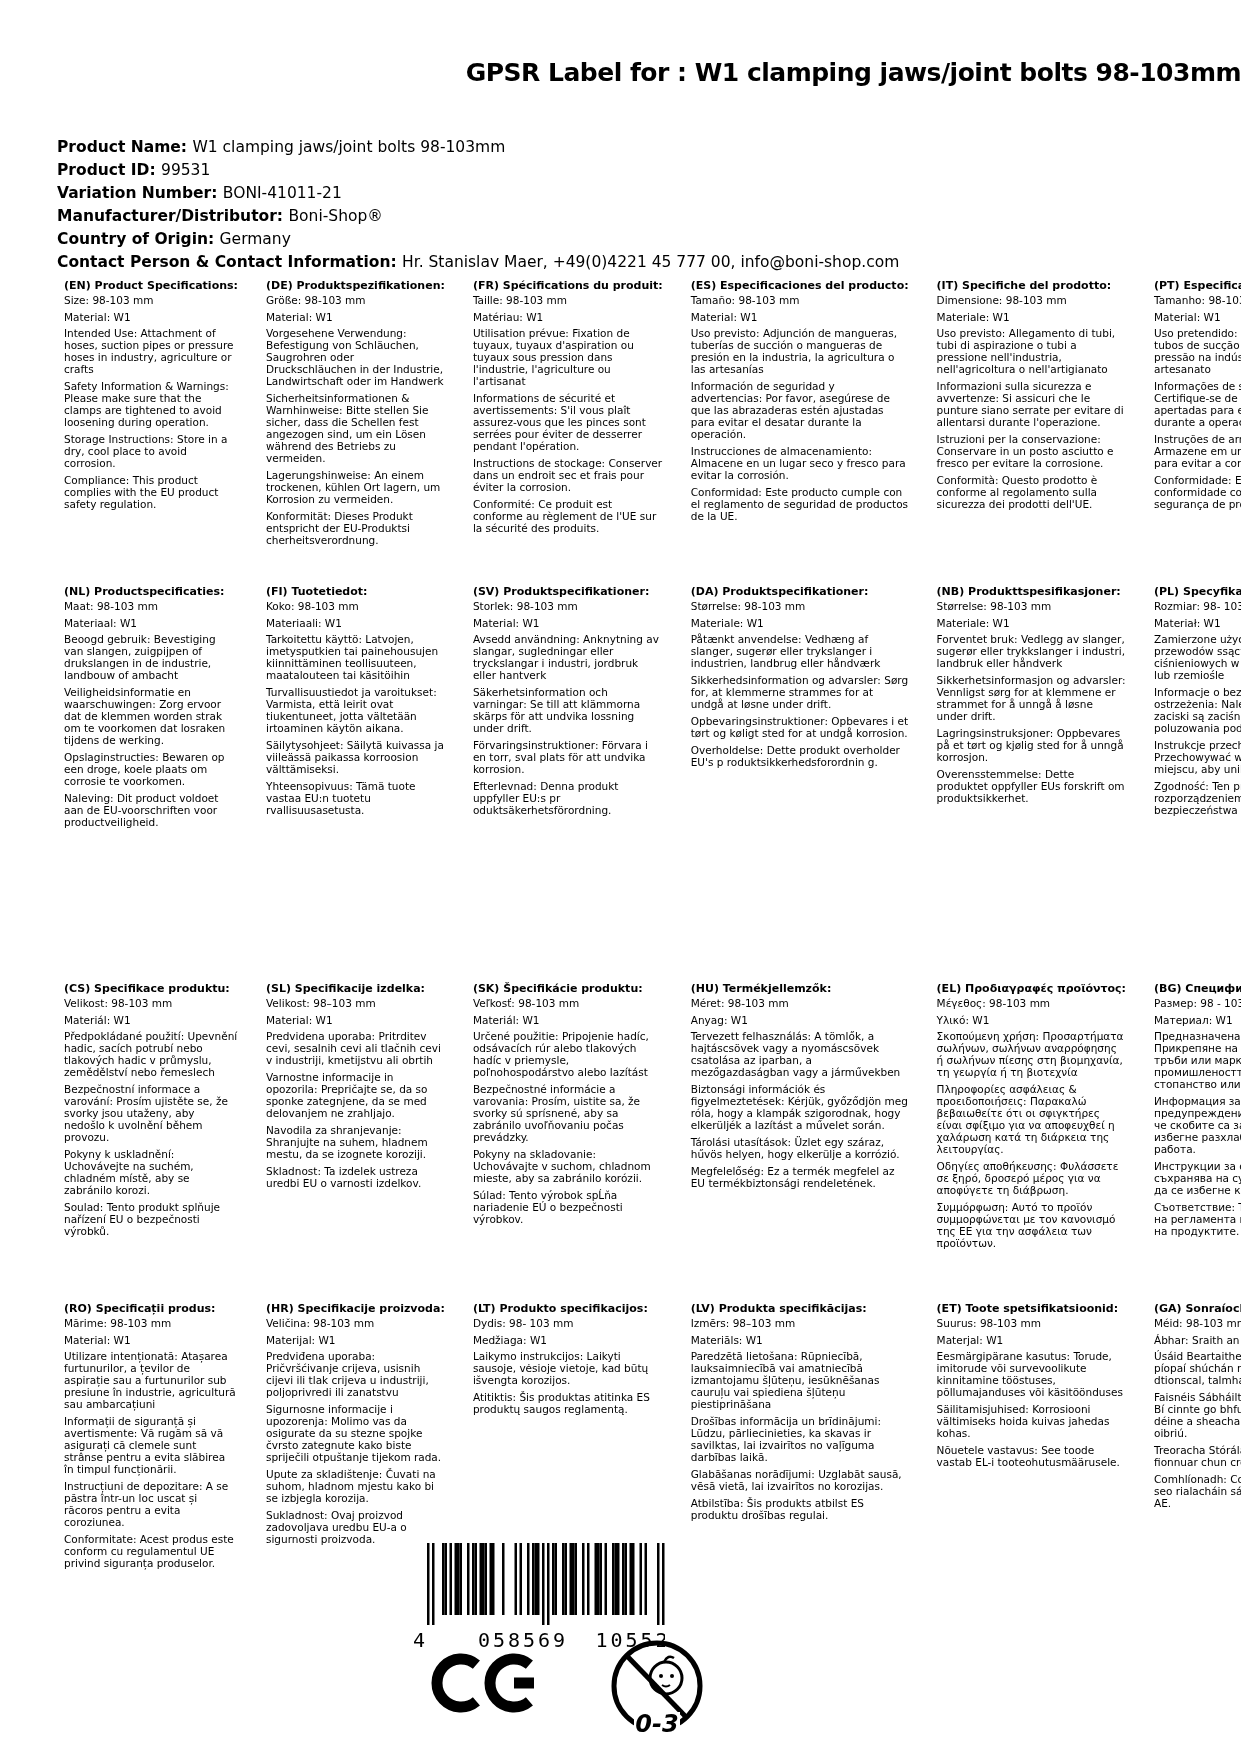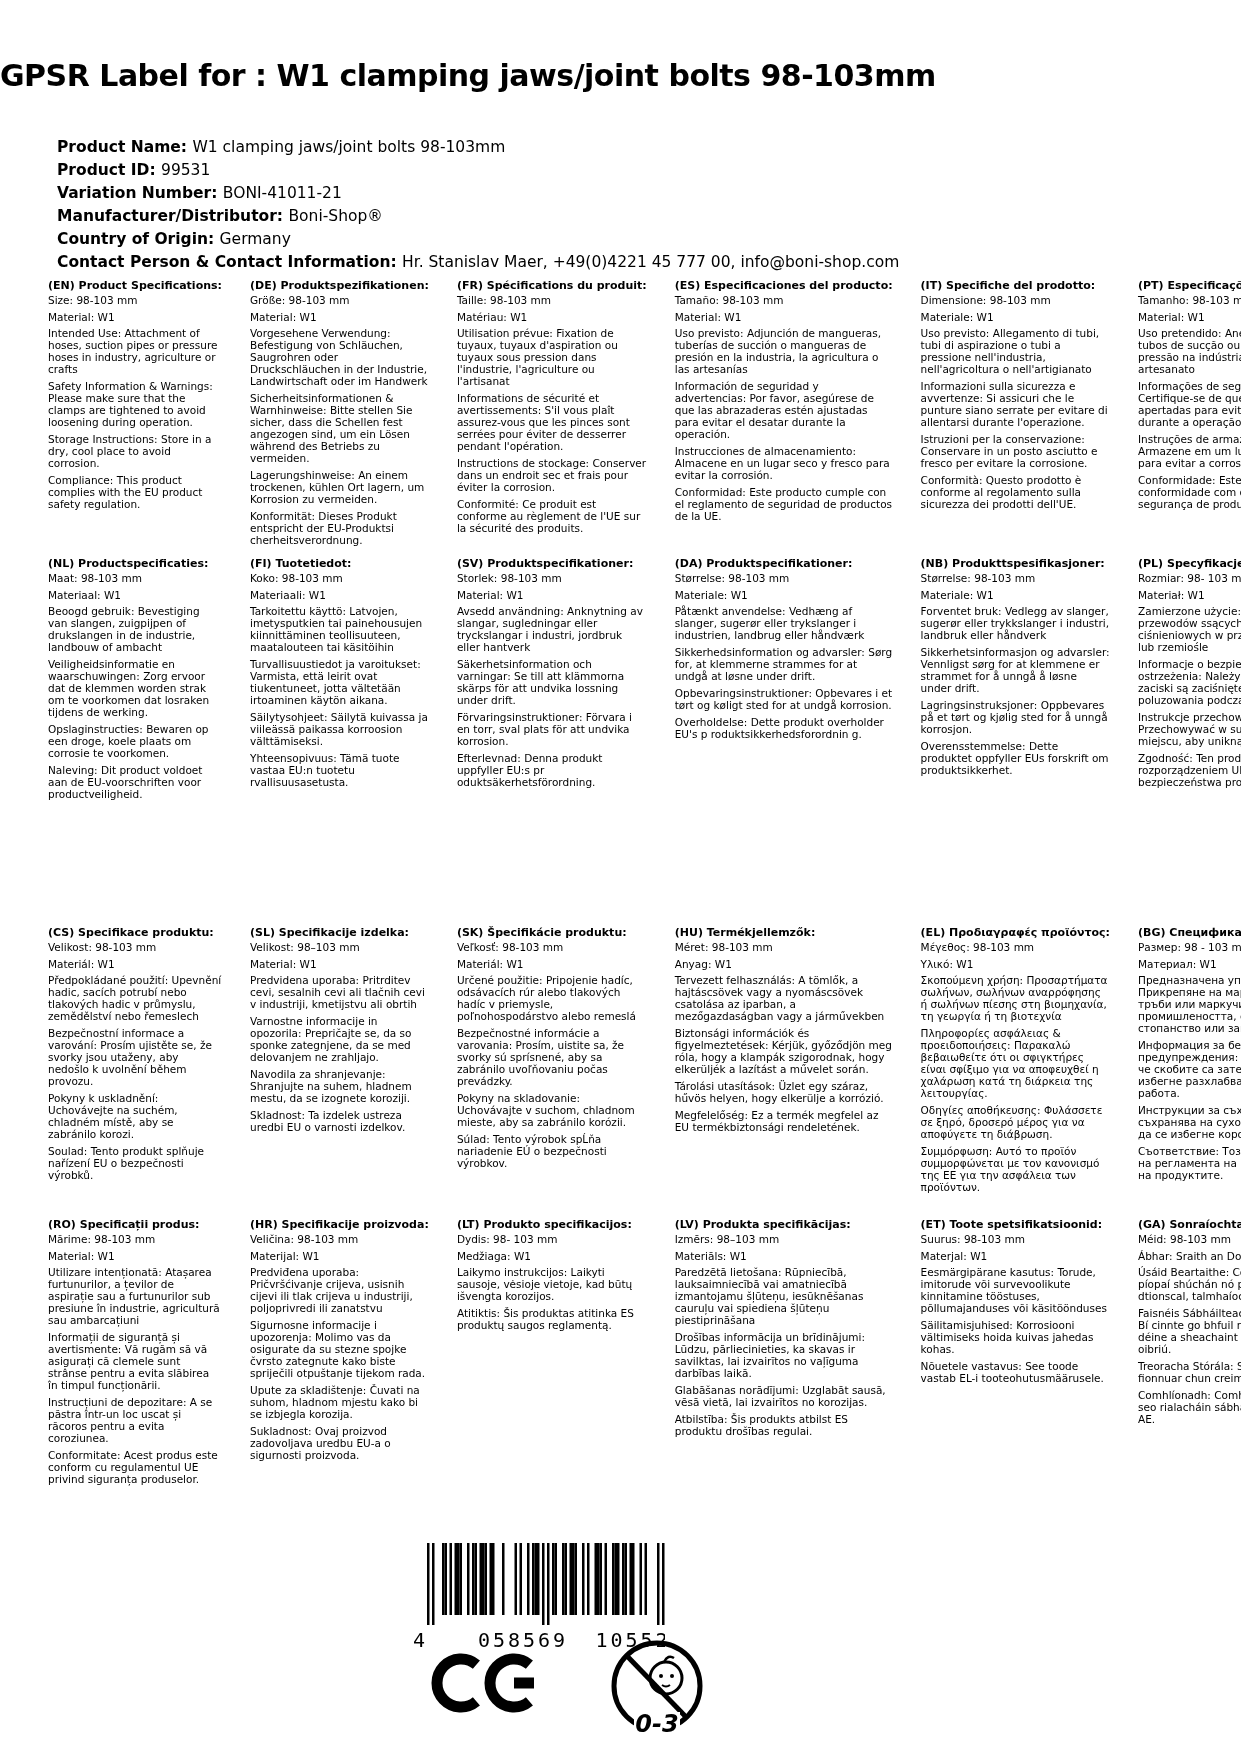--- a/index.html
+++ b/index.html
@@ -5,35 +5,35 @@
   html,body{margin:0;padding:0;background:#ffffff;}
   .page{
     position:relative;
     width:1241px;height:1754px;
     background:#ffffff;color:#000;
     font-family:"DejaVu Sans", sans-serif;
     overflow:hidden;
   }
   .title{
     position:absolute;top:58px;left:0;right:0;
-    text-align:left;
-    font-size:30px;font-weight:bold;letter-spacing:-0.5px;
+    text-align:right;
+    font-size:25px;font-weight:bold;letter-spacing:-0.5px;
   }
   .product-info{
     position:absolute;top:136px;left:57px;right:40px;
     font-size:15.5px;line-height:23px;
   }
   .product-info .lbl{font-weight:bold;}
   .grid{
-    position:absolute;top:280px;left:48px;right:22px;
+    position:absolute;top:280px;left:64px;right:22px;
     display:grid;
     grid-template-columns:repeat(6,1fr);
     grid-template-rows:278px 369px 292px auto;
     column-gap:28px;row-gap:0;
-    font-size:10.5px;line-height:1.14;
+    font-size:10.5px;line-height:1.14;gap:28px;
   }
   .block{overflow:visible;}
   .block h3{
     margin:0 0 2px 0;
     font-size:11px;font-weight:bold;
     white-space:nowrap;overflow:visible;
   }
   .block p{margin:0 0 5px 0;}
   .barcode-wrap{position:absolute;top:1543px;left:413px;}
   .ce-wrap{position:absolute;top:1652px;left:430px;}
@@ -179,21 +179,21 @@
         <p>Material: W1</p>
         <p>Predvidena uporaba: Pritrditev cevi, sesalnih cevi ali tlačnih cevi v industriji, kmetijstvu ali obrtih</p>
         <p>Varnostne informacije in opozorila: Prepričajte se, da so sponke zategnjene, da se med delovanjem ne zrahljajo.</p>
         <p>Navodila za shranjevanje: Shranjujte na suhem, hladnem mestu, da se izognete koroziji.</p>
         <p>Skladnost: Ta izdelek ustreza uredbi EU o varnosti izdelkov.</p>
       </div>
       <div class="block">
         <h3>(SK) Špecifikácie produktu:</h3>
         <p>Veľkosť: 98-103 mm</p>
         <p>Materiál: W1</p>
-        <p>Určené použitie: Pripojenie hadíc, odsávacích rúr alebo tlakových hadíc v priemysle, poľnohospodárstvo alebo remeslá</p>
+        <p>Určené použitie: Pripojenie hadíc, odsávacích rúr alebo tlakových hadíc v priemysle, poľnohospodárstvo alebo lazítást</p>
         <p>Bezpečnostné informácie a varovania: Prosím, uistite sa, že svorky sú sprísnené, aby sa zabránilo uvoľňovaniu počas prevádzky.</p>
         <p>Pokyny na skladovanie: Uchovávajte v suchom, chladnom mieste, aby sa zabránilo korózii.</p>
         <p>Súlad: Tento výrobok spĹňa nariadenie EÚ o bezpečnosti výrobkov.</p>
       </div>
       <div class="block">
         <h3>(HU) Termékjellemzők:</h3>
         <p>Méret: 98-103 mm</p>
         <p>Anyag: W1</p>
         <p>Tervezett felhasználás: A tömlők, a hajtáscsövek vagy a nyomáscsövek csatolása az iparban, a mezőgazdaságban vagy a járművekben</p>
         <p>Biztonsági információk és figyelmeztetések: Kérjük, győződjön meg róla, hogy a klampák szigorodnak, hogy elkerüljék a lazítást a művelet során.</p>

